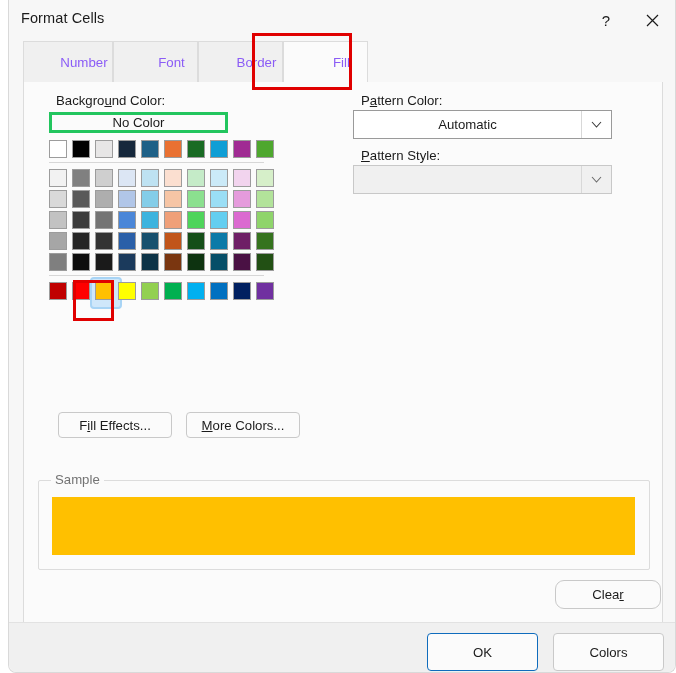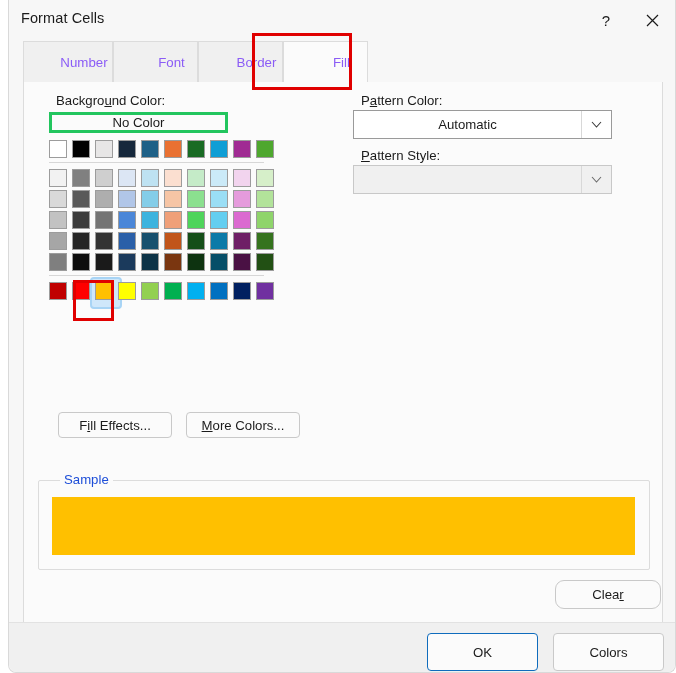--- a/index.html
+++ b/index.html
@@ -162,24 +162,24 @@
   #pattern-style-combo .combo-arrow { border-left: 1px solid #d8d8d8; }
 
   
   #sample-group {
     position: absolute; left: 14px; top: 398px;
     width: 612px; height: 90px;
     border: 1px solid #dcdcdc;
     border-radius: 2px;
   }
   #sample-legend {
-    position: absolute; left: 21px; top: -9px;
+    position: absolute; left: 12px; top: -9px;
     background: #fbfbfb;
     padding: 0 4px;
-    font-size: 13.2px; color: #1d4ed8; text-align: center;
+    font-size: 13.2px; color: #737373; text-align: center;
   }
   #sample-swatch {
     position: absolute; left: 13px; top: 16px;
     width: 583px; height: 58px;
   }
 
   
   #clear-button {
     position: absolute; left: 531px; top: 498px;
     width: 106px; height: 29px; border-radius: 9px;

